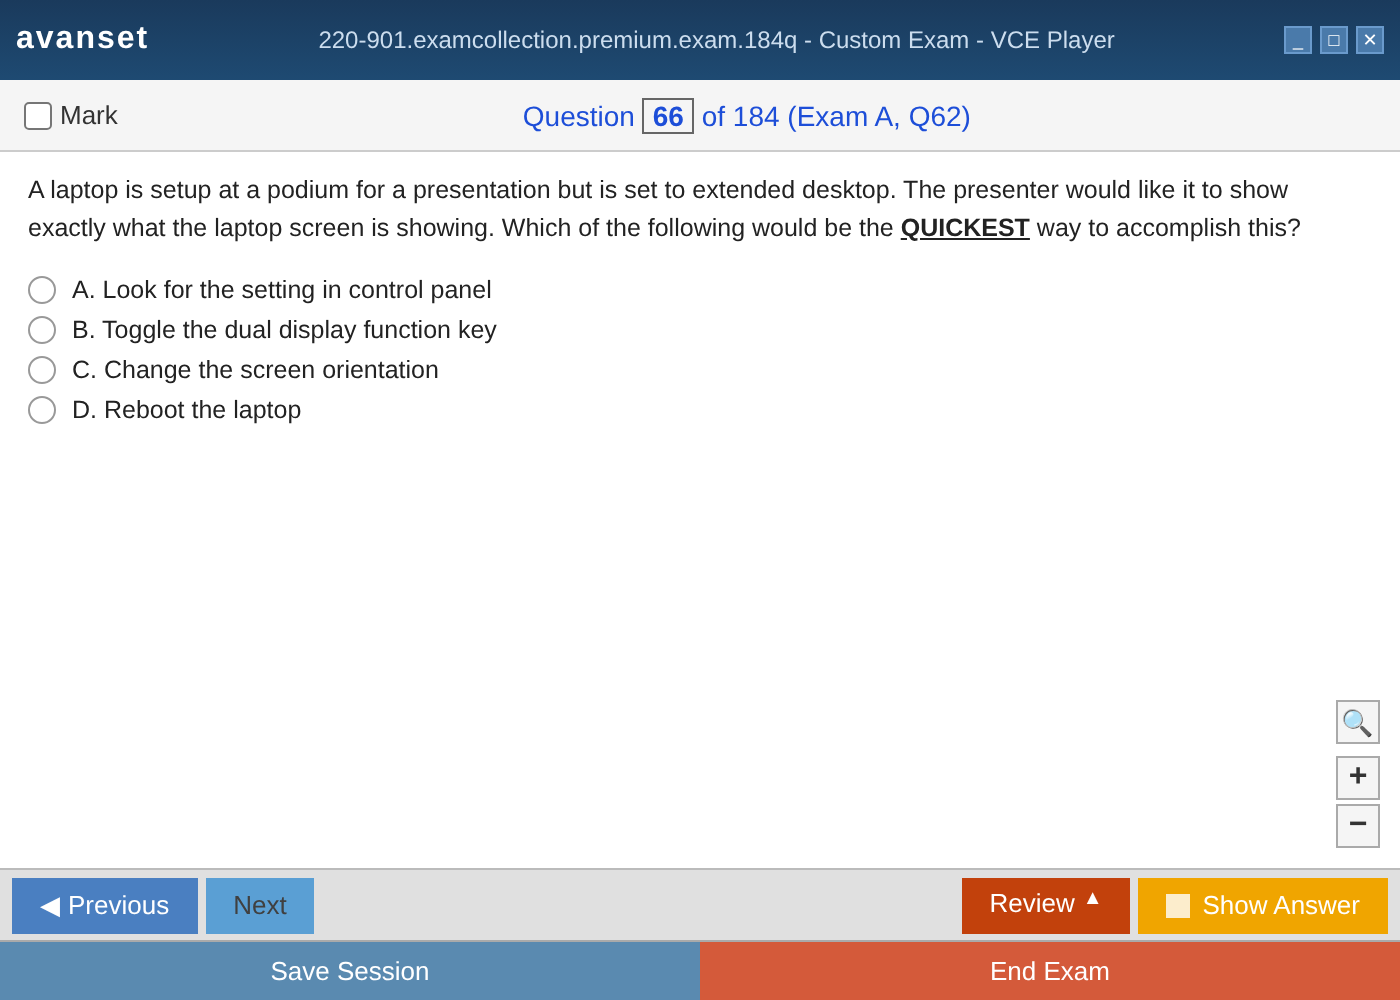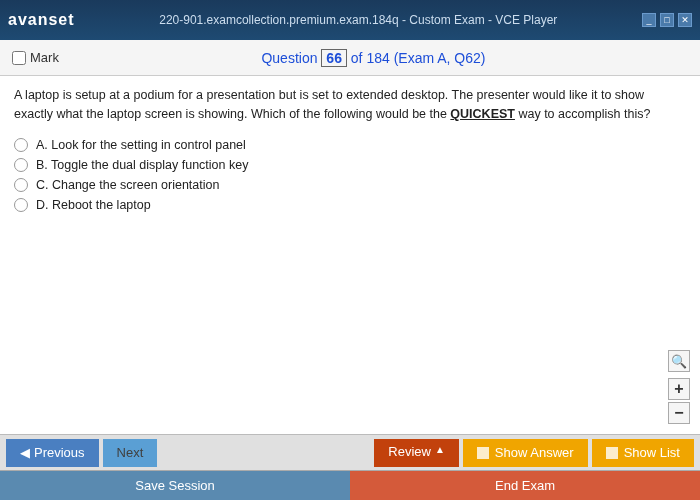--- a/index.html
+++ b/index.html
@@ -353,22 +353,18 @@
   </button>
   <div class="nav-spacer"></div>
   <button class="review-btn">
     <span>Review</span>
     <span class="review-caret">▲</span>
   </button>
   <button class="show-answer-btn">
     <div class="btn-icon-sq"></div>
     <span>Show Answer</span>
   </button>
-  <button class="show-list-btn">
-    <div class="btn-icon-sq"></div>
-    <span>Show List</span>
-  </button>
 </div>
 
 <div class="action-bar">
   <button class="save-session-btn">Save Session</button>
   <button class="end-exam-btn">End Exam</button>
 </div>
 
 </body></html>

